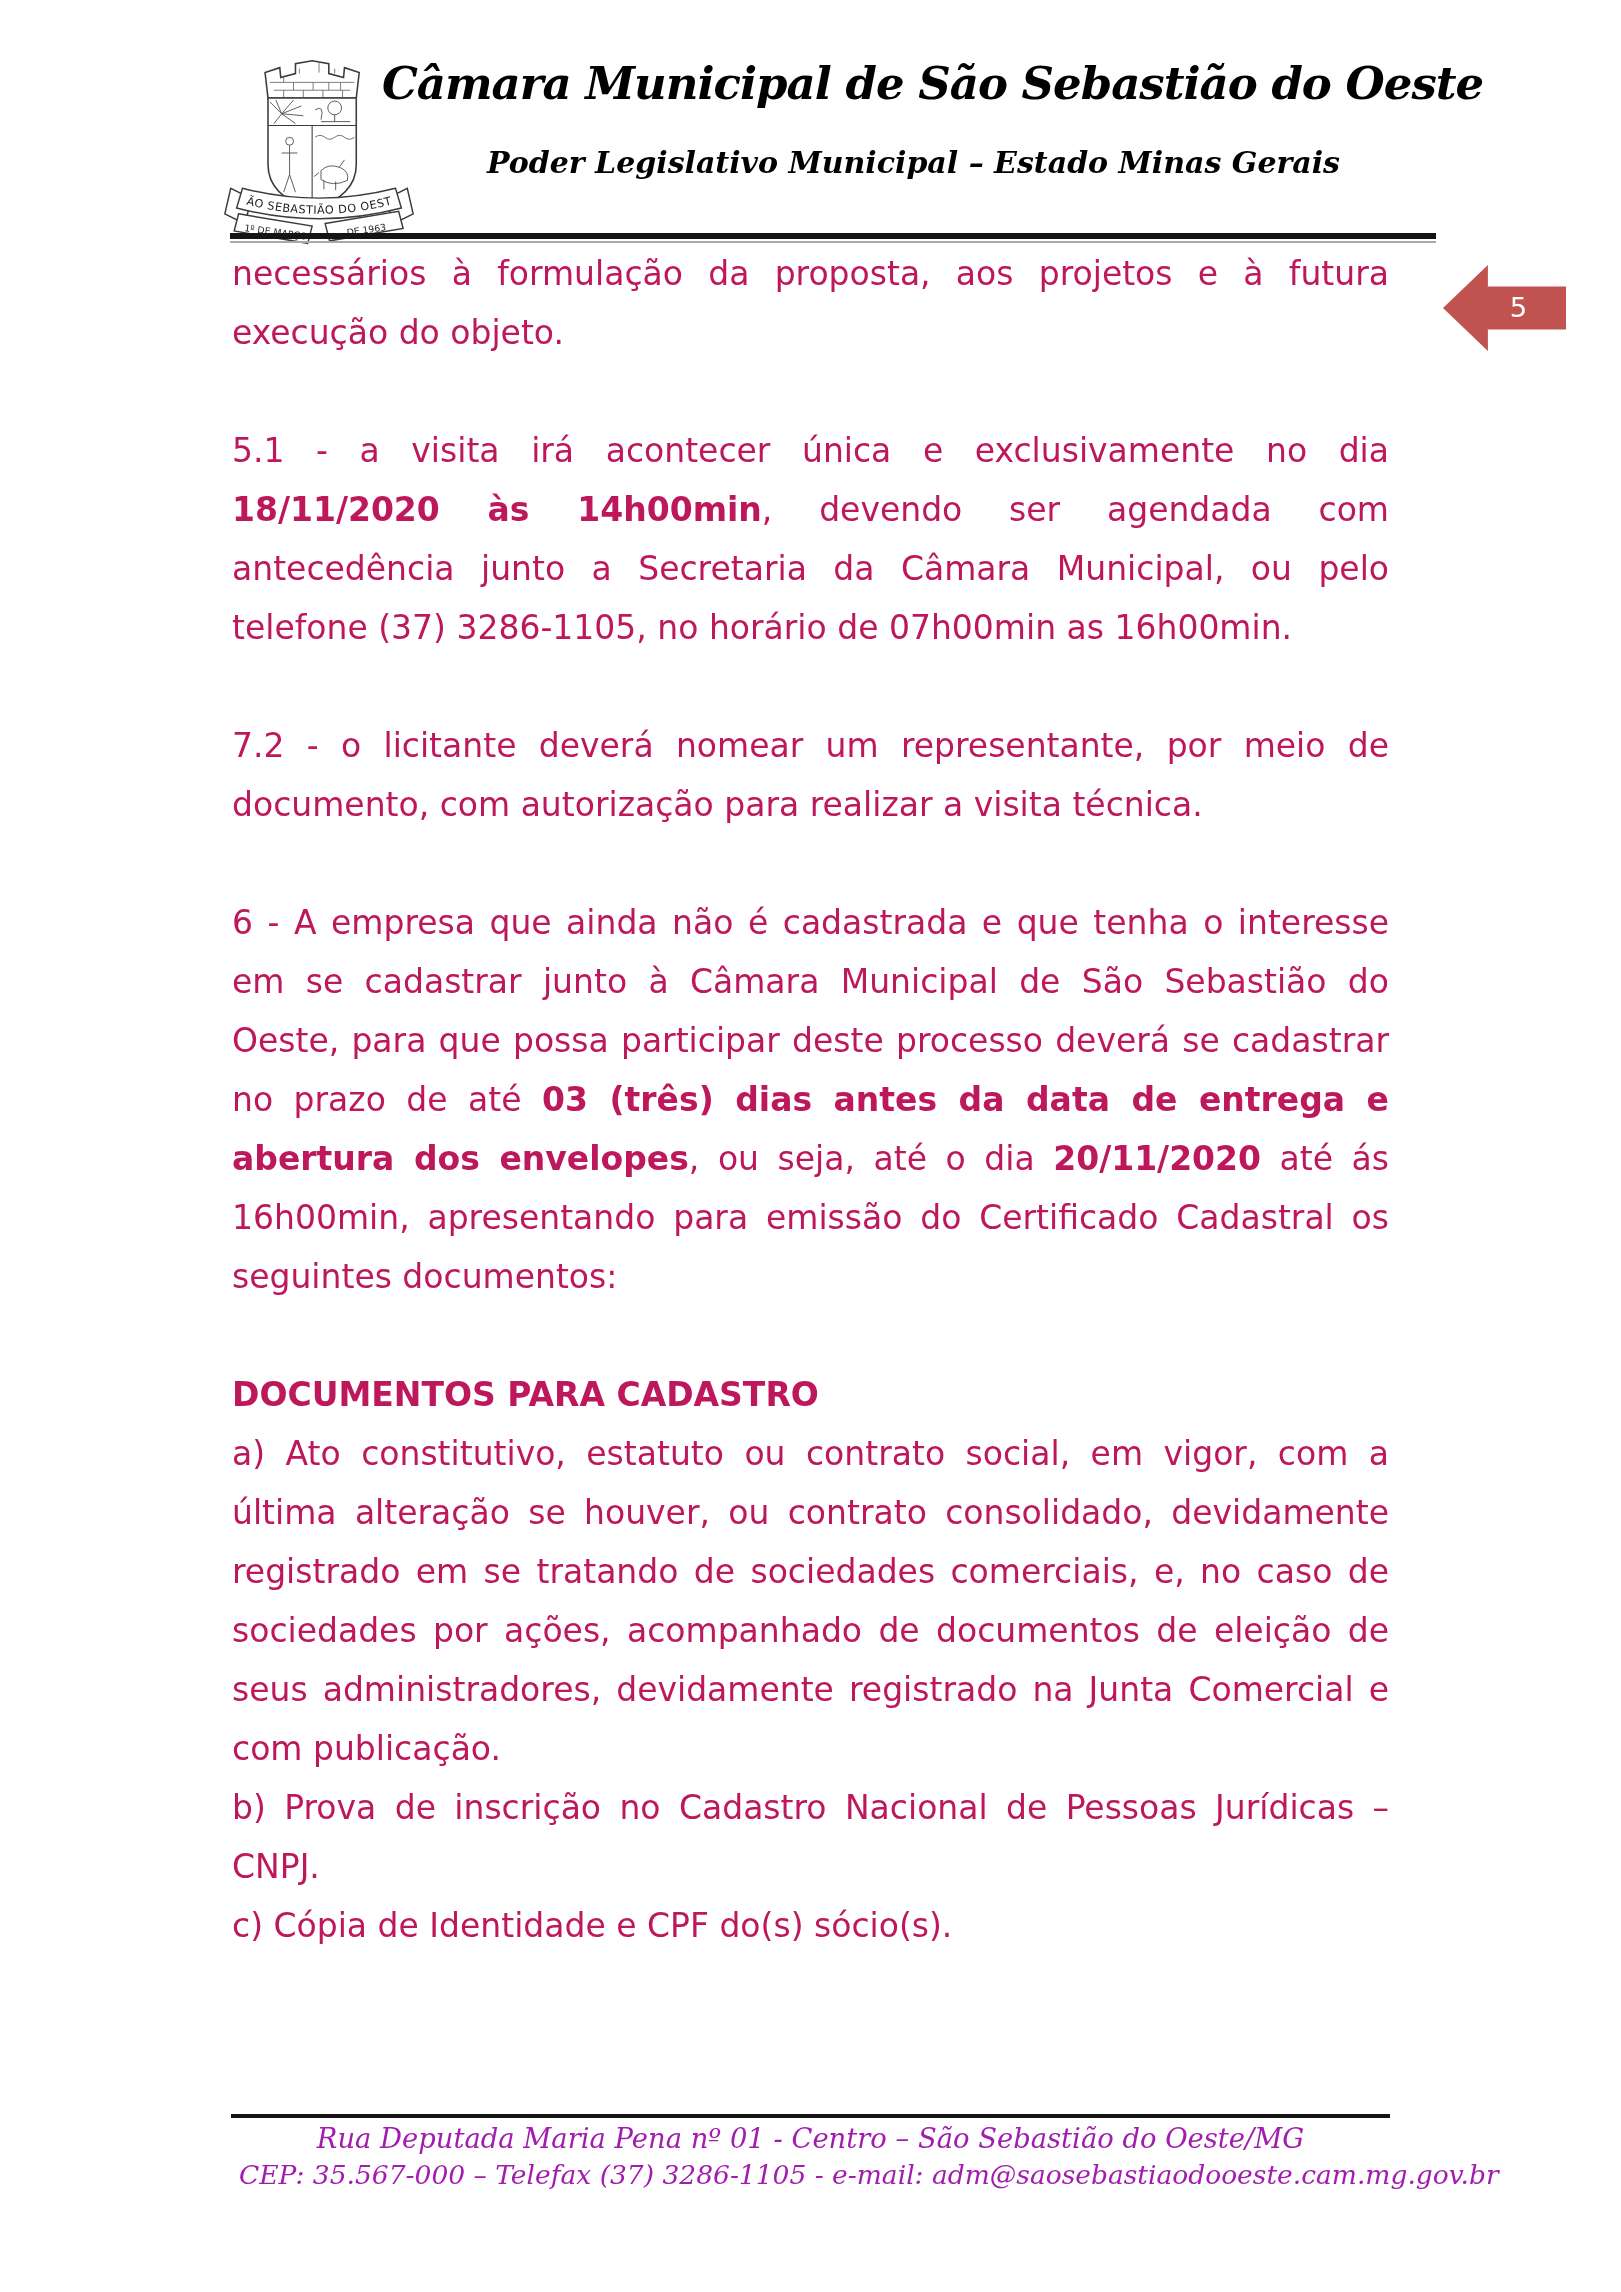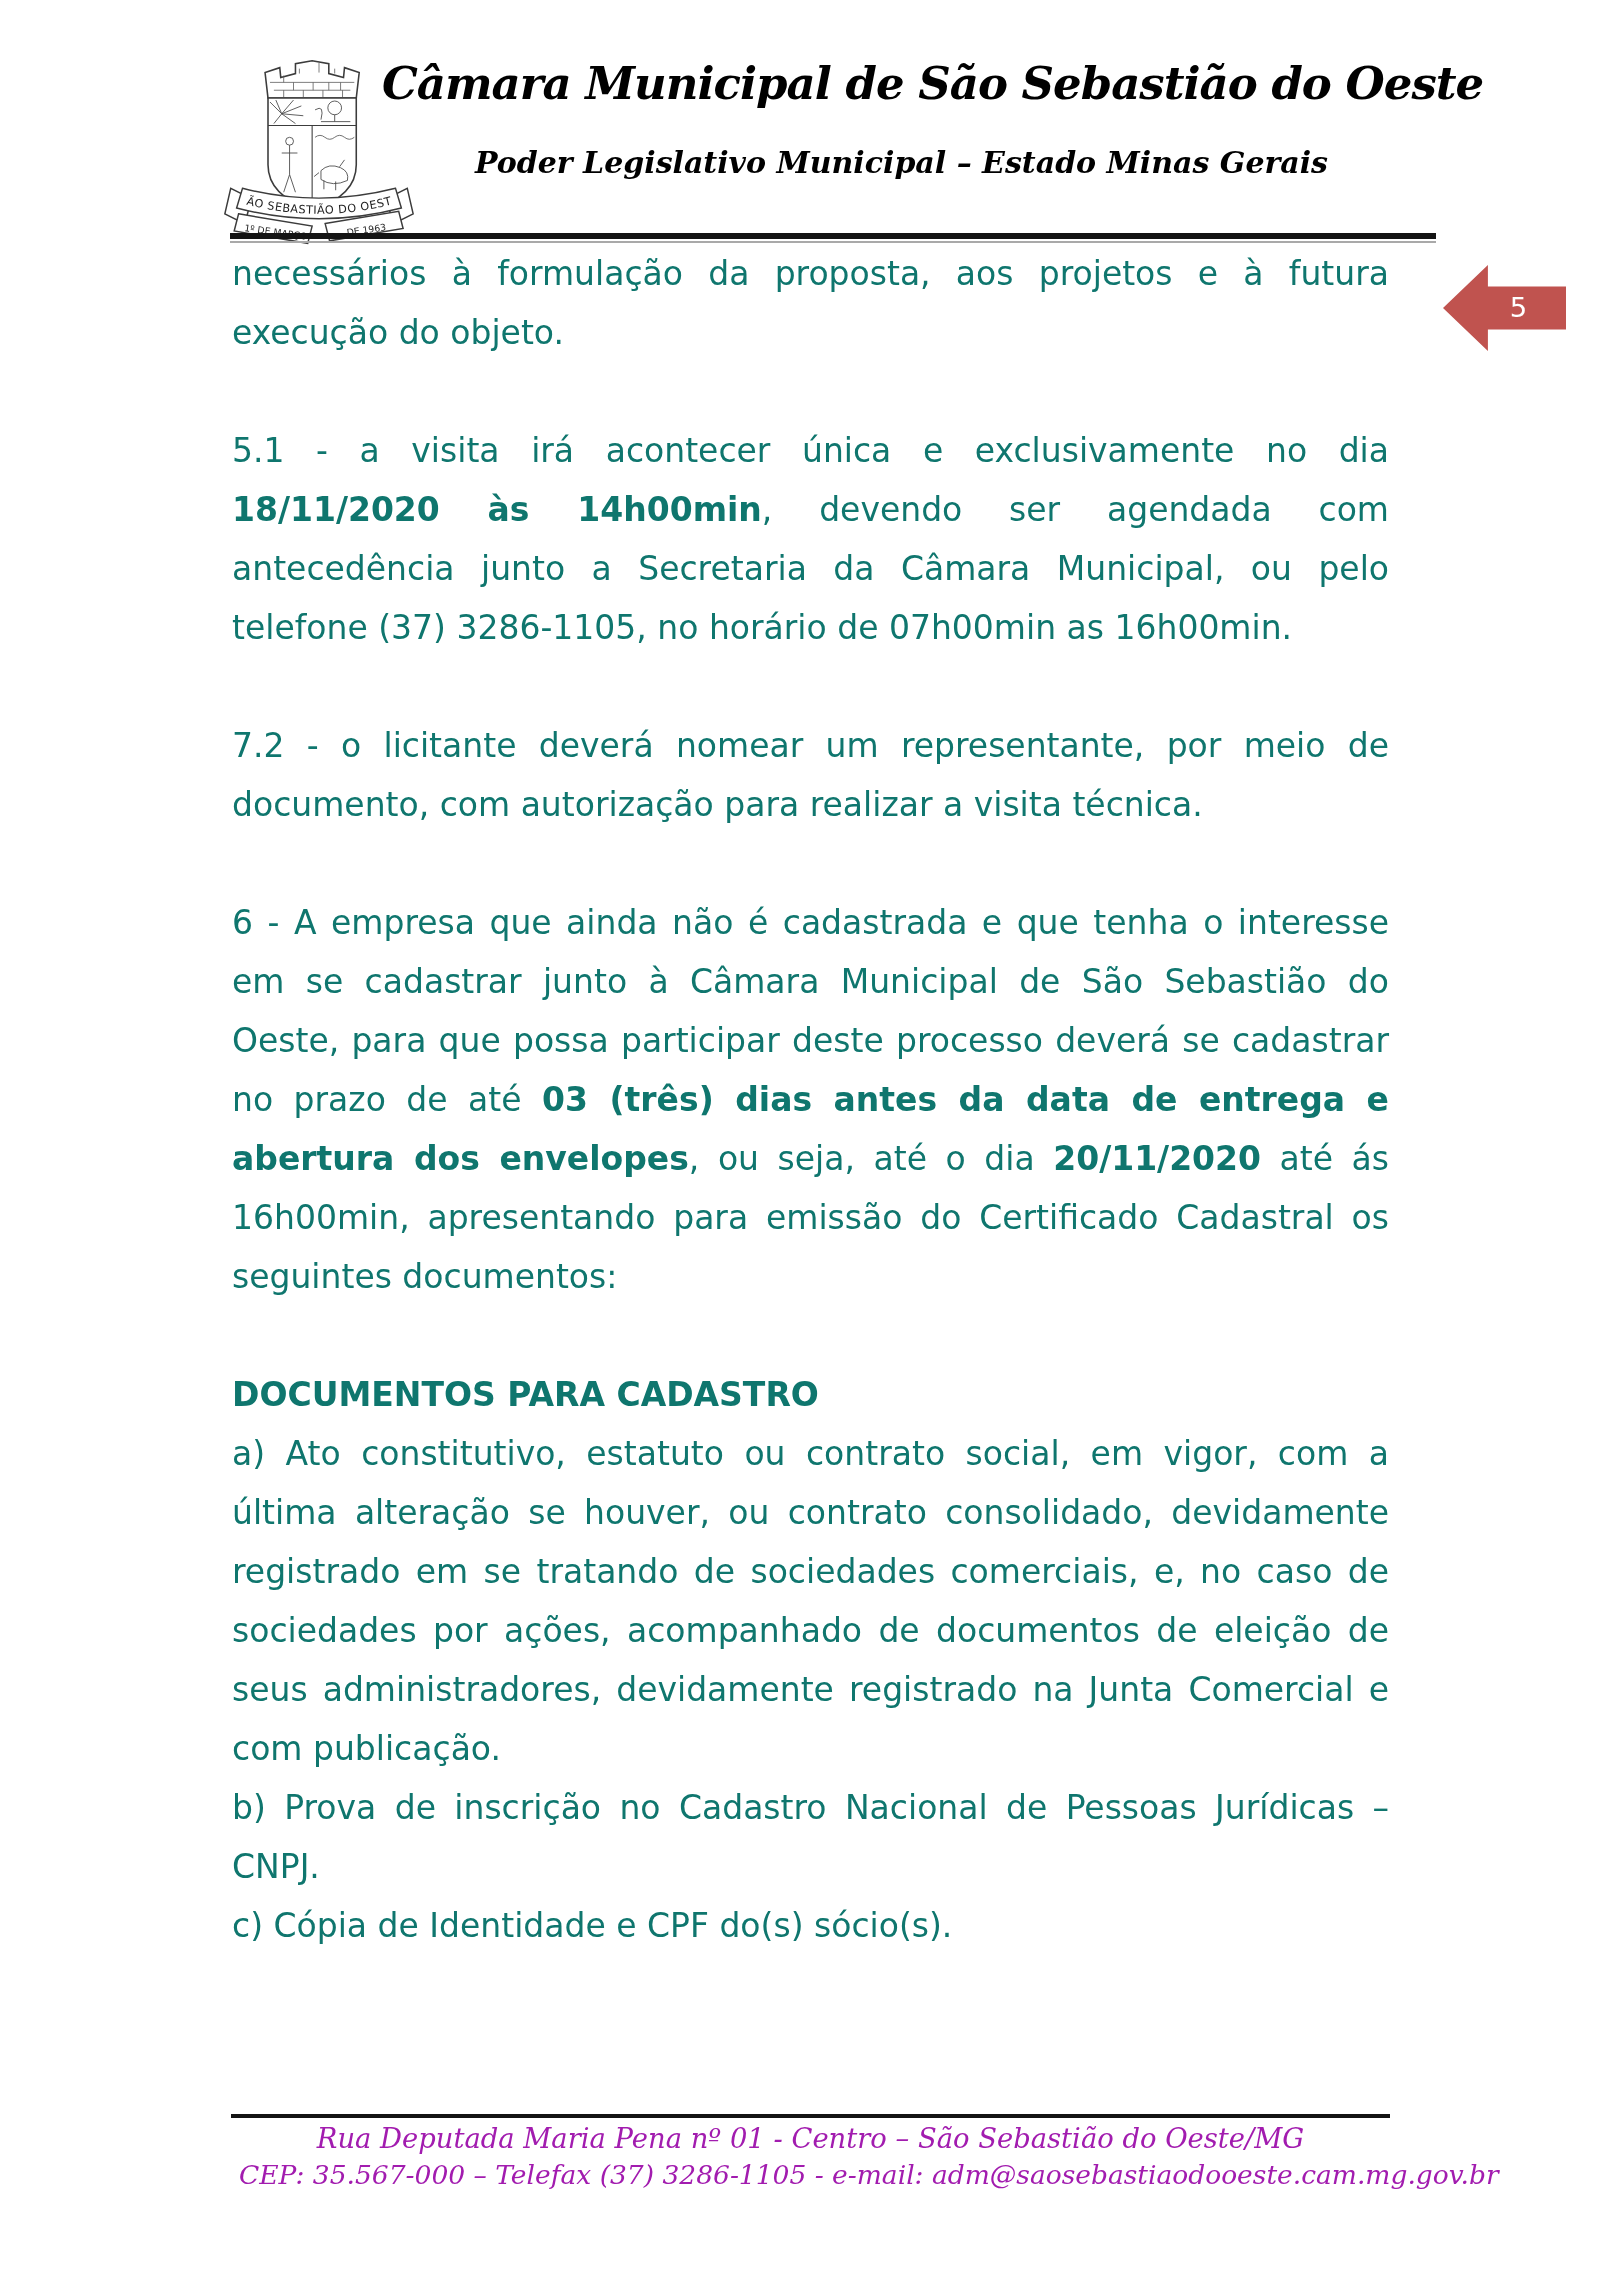--- a/index.html
+++ b/index.html
@@ -30,21 +30,21 @@
     font-family: "DejaVu Serif", serif;
     font-style: italic;
     font-weight: bold;
     font-size: 45px;
     letter-spacing: -1px;
     white-space: nowrap;
     color: #000;
   }
   .header-subtitle {
     position: absolute;
-    left: 382px;
+    left: 394px;
     top: 145px;
     width: 1039px;
     text-align: center;
     font-family: "DejaVu Serif", serif;
     font-style: italic;
     font-weight: bold;
     font-size: 30px;
     white-space: nowrap;
     color: #000;
   }
@@ -93,21 +93,21 @@
     position: absolute;
     left: 232px;
     top: 244px;
     width: 1157px;
   }
   .para {
     margin: 0;
     text-align: justify;
     font-size: 33px;
     line-height: 59px;
-    color: #0f766e;
+    color: #be185d;
   }
   .para.gap { margin-bottom: 59px; }
   .para strong { font-weight: bold; }
 
   
   .footer-rule {
     position: absolute;
     left: 231px;
     top: 2114px;
     width: 1159px;

